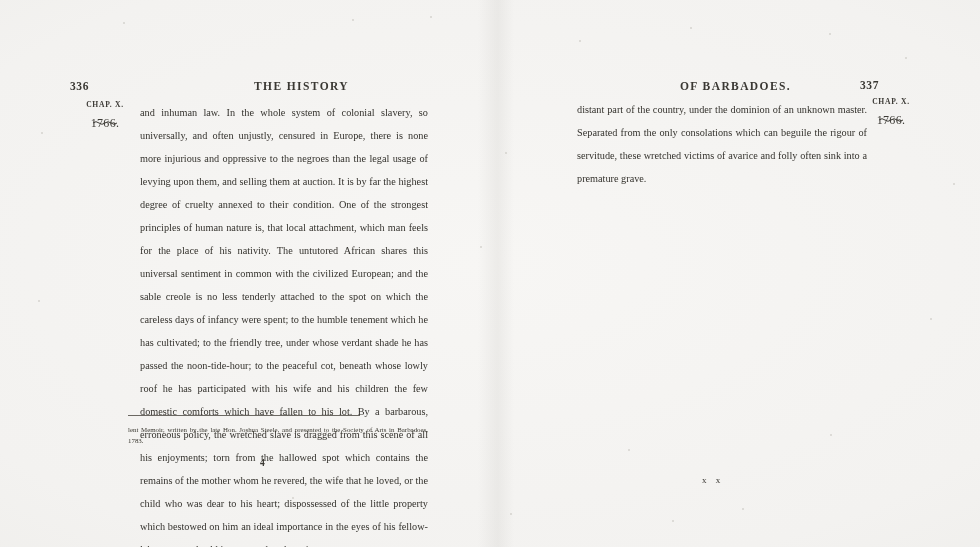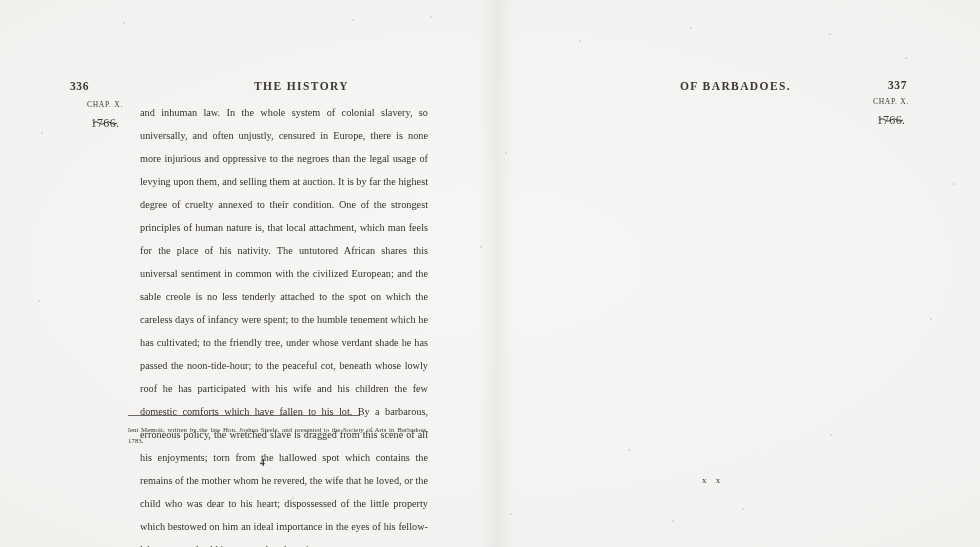--- a/index.html
+++ b/index.html
@@ -62,35 +62,35 @@
     color: #3a3833;
     font-weight: 700;
     letter-spacing: 0.6px;
   }
 
   
   #folio-left      { left: 10px; top: 80px; }
   #head-left       { left: 194px; top: 80px; }
   
   #head-right      { left: 160px; top: 80px; text-align: center; }
-  #folio-right     { left: 368px; top: 79px; }
+  #folio-right     { left: 340px; top: 79px; }
 
   
   .margin-note {
     position: absolute;
     width: 62px;
     text-align: center;
     color: #3d3b36;
     line-height: 1.25;
   }
   #margin-left  { left: 14px;  top: 100px; }
   #margin-right { left: 340px; top: 97px; }
   .margin-chap {
     font-size: 7.6px;
-    font-weight: 400;
+    font-weight: 700;
     letter-spacing: 0.7px;
     display: block;
     white-space: nowrap;
   }
   .margin-rule {
     display: block;
     margin: 1px auto 1px auto;
     width: 26px;
     height: 5px;
   }
@@ -209,15 +209,18 @@
   <div class="margin-note" id="margin-right">
     <span class="margin-chap">CHAP. X.</span>
     <span class="margin-rule">
       <svg width="26" height="5" viewBox="0 0 26 5" xmlns="http://www.w3.org/2000/svg">
         <path d="M1 3 Q4 0.4 7 3 T13 3 T19 3 T25 3" fill="none" stroke="#3d3b36" stroke-width="1"></path>
       </svg>
     </span>
     <span class="margin-year">1766.</span>
   </div>
 
+  <div class="column" id="col-right">
+    <p>distant part of the country, under the dominion of an unknown master. Separated from the only consolations which can beguile the rigour of servitude, these wretched victims of avarice and folly often sink into a premature grave.</p>
+  </div>
 
   <div class="signature" id="signature-right">x x</div>
 </div>
 
 </body></html>

